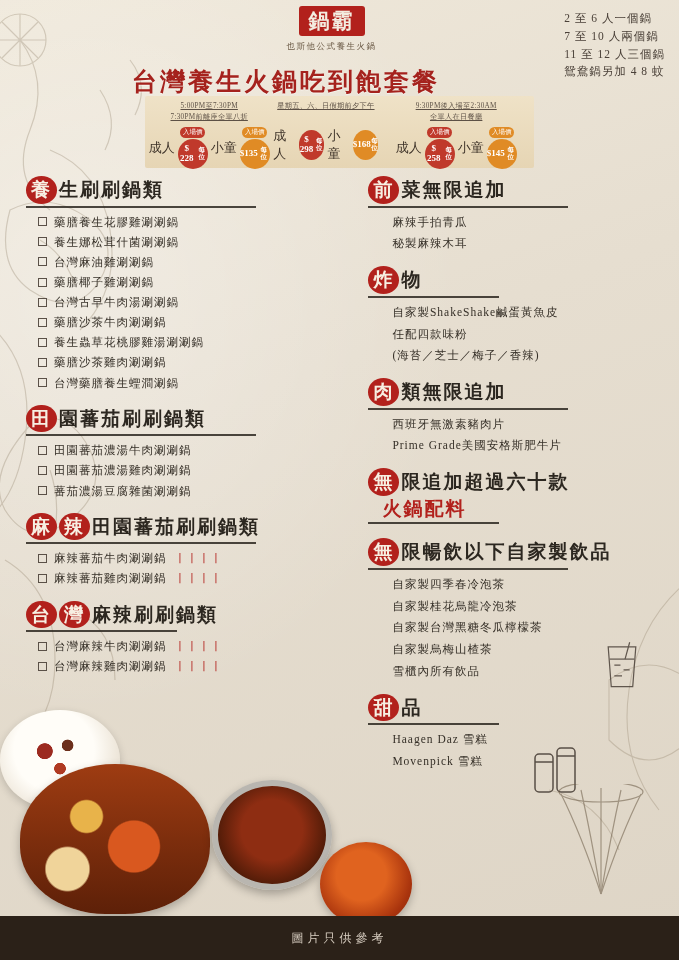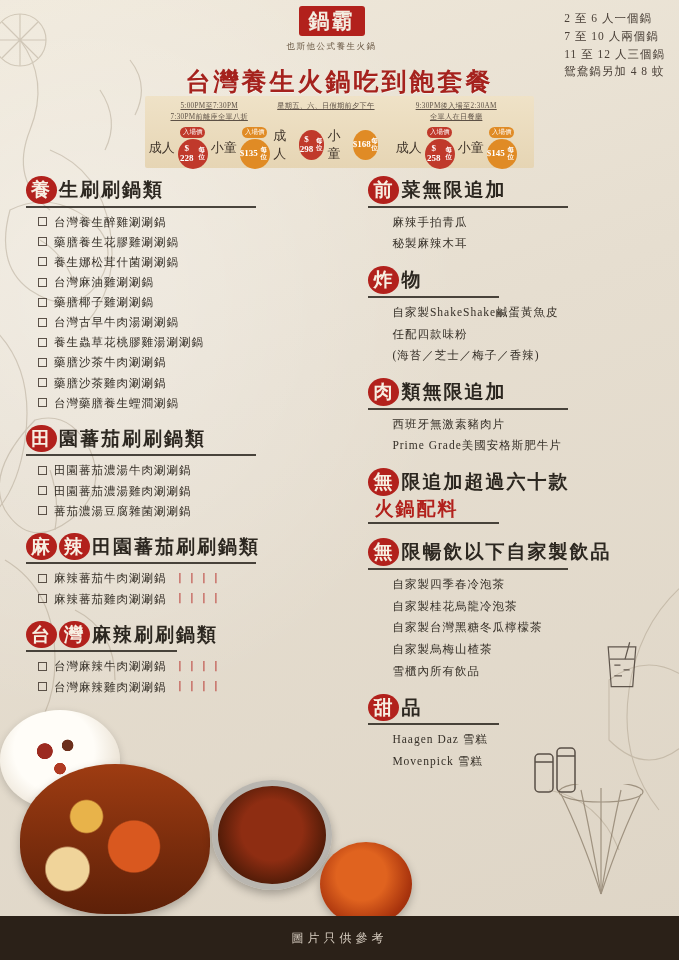--- a/index.html
+++ b/index.html
@@ -47,22 +47,22 @@
     line-height:1;
   }
   .logo-sub {
     margin-top:5px;
     font-size:8.5px;
     color:#6c5b47;
     letter-spacing:1.5px;
   }
 
   .title-band {
-    position:absolute; left:120px; right:120px; top:68px;
-    text-align:center;
+    position:absolute; left:132px; right:120px; top:68px;
+    text-align:left;
   }
   .title-main {
     font-family:"DejaVu Serif", serif;
     font-weight:bold;
     font-size:25px;
     color:#a5221d;
     letter-spacing:3px;
     line-height:1.1;
     text-shadow:0 1px 0 rgba(255,255,255,0.5);
   }
@@ -168,21 +168,21 @@
   .chilis { margin-left:8px; color:#b3241f; font-size:11px; letter-spacing:1px; }
 
   .ritem {
     font-size:11.5px; color:#352f27; letter-spacing:1px;
     margin:5px 0 5px 24px; line-height:1.45;
   }
 
   .big-red {
     font-family:"DejaVu Serif", serif;
     font-weight:bold; font-size:19px; color:#b2211c;
-    letter-spacing:2px; line-height:1.3; margin-left:6px;
+    letter-spacing:2px; line-height:1.3; margin-left:14px;
   }
 
   
   .photo { position:absolute; border-radius:50%; }
   .bowl-main {
     left:20px; bottom:46px; width:190px; height:150px;
     background:
       radial-gradient(circle at 35% 35%, #e8b34a 0 10%, rgba(0,0,0,0) 11%),
       radial-gradient(circle at 60% 55%, #d9581f 0 18%, rgba(0,0,0,0) 19%),
       radial-gradient(circle at 25% 70%, #f0d49a 0 12%, rgba(0,0,0,0) 13%),
@@ -359,49 +359,45 @@
 
       <div class="sect">
         <div class="sect-head">
           <div class="sect-title">
             <span class="hl-red">養</span><span>生刷刷鍋類</span>
           </div>
           <div class="underline"></div>
         </div>
         <div class="item">
             <span class="cb"></span>
-            <span>台灣養生醉雞涮涮鍋</span>
-          </div>
-        <div class="item">
-            <span class="cb"></span>
             <span>藥膳養生花膠雞涮涮鍋</span>
           </div>
         <div class="item">
             <span class="cb"></span>
             <span>養生娜松茸什菌涮涮鍋</span>
           </div>
         <div class="item">
             <span class="cb"></span>
             <span>台灣麻油雞涮涮鍋</span>
           </div>
         <div class="item">
             <span class="cb"></span>
             <span>藥膳椰子雞涮涮鍋</span>
           </div>
         <div class="item">
             <span class="cb"></span>
             <span>台灣古早牛肉湯涮涮鍋</span>
           </div>
         <div class="item">
             <span class="cb"></span>
+            <span>藥膳沙茶牛肉涮涮鍋</span>
+          </div>
+        <div class="item">
+            <span class="cb"></span>
             <span>養生蟲草花桃膠雞湯涮涮鍋</span>
-          </div>
-        <div class="item">
-            <span class="cb"></span>
-            <span>藥膳沙茶牛肉涮涮鍋</span>
           </div>
         <div class="item">
             <span class="cb"></span>
             <span>藥膳沙茶雞肉涮涮鍋</span>
           </div>
         <div class="item">
             <span class="cb"></span>
             <span>台灣藥膳養生蟶澗涮鍋</span>
           </div>
       </div>

